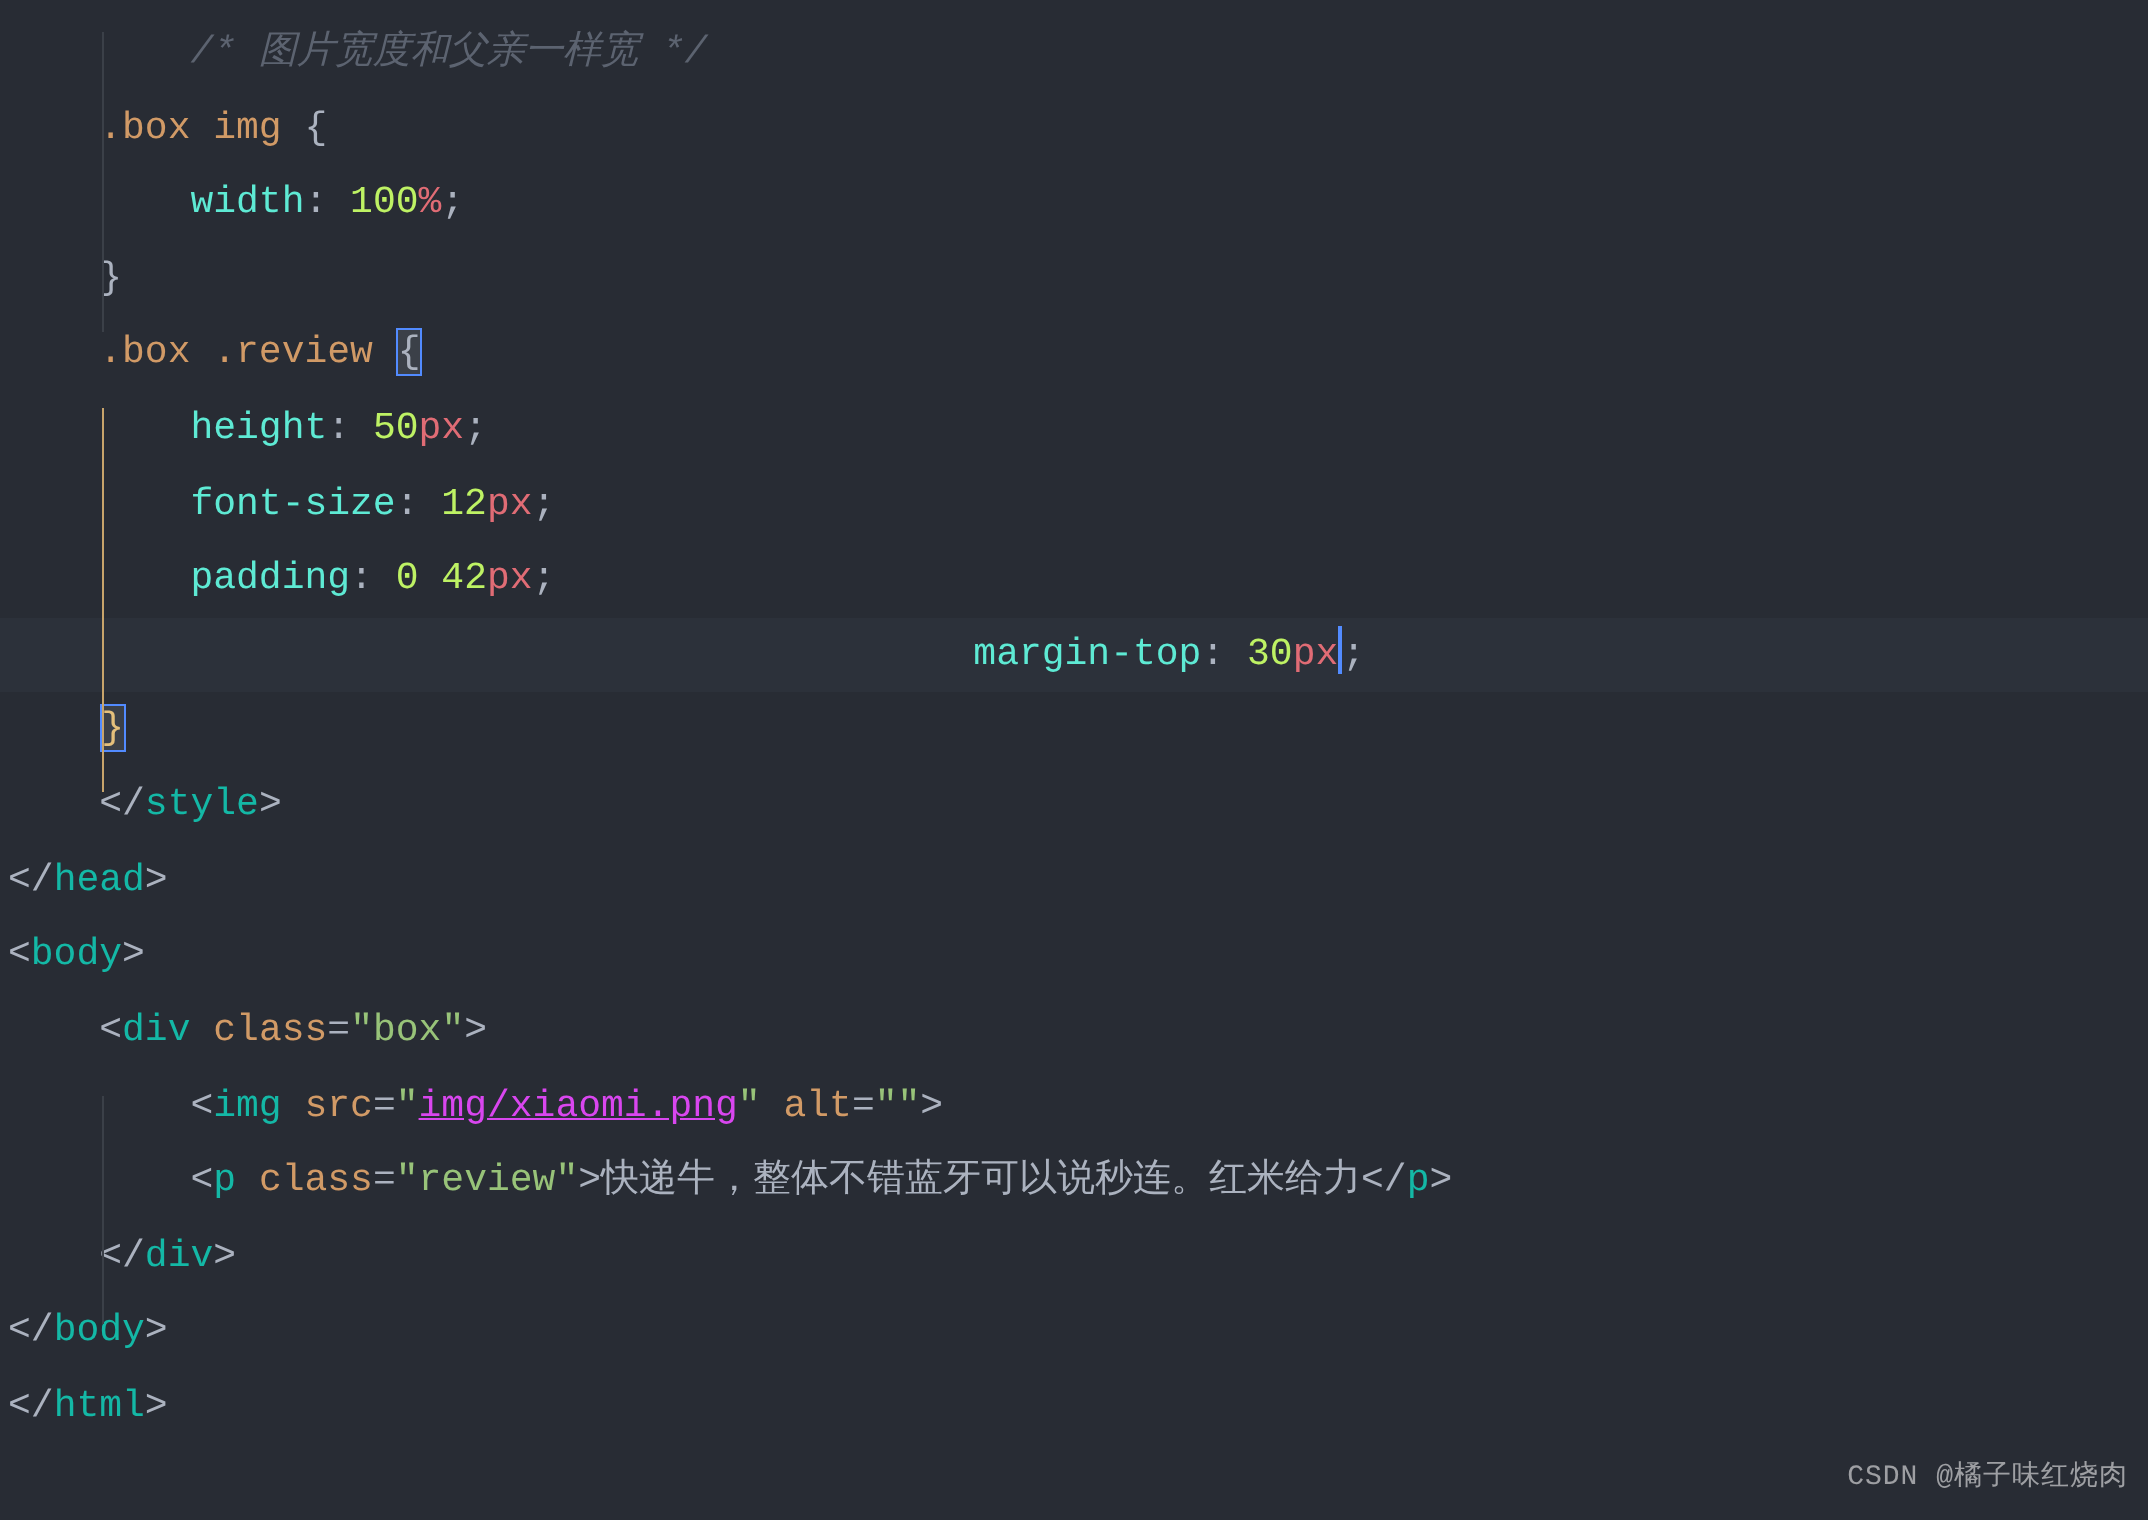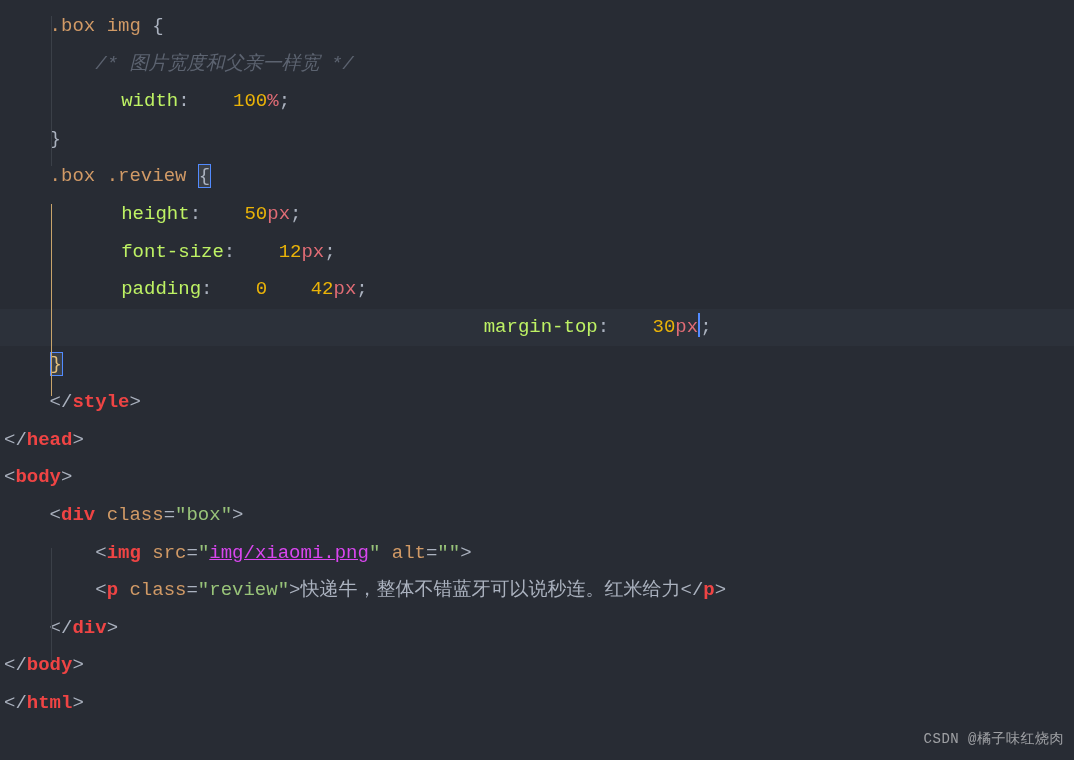--- a/index.html
+++ b/index.html
@@ -40,26 +40,26 @@
   .indent-guide {
     position: absolute;
     width: 1px;
     background: #3b4048;
   }
   .indent-guide.active {
     background: #c8a46b;
   }
   
   .c-sel    { color: #d19a66; }     
-  .c-tag    { color: #ef4444; font-weight: bold; }     
-  .c-prop   { color: #bef264; margin-left: 26px; }     
+  .c-tag    { color: #14b8a6; }     
+  .c-prop   { color: #5eead4; }     
   .c-punc   { color: #abb2bf; }     
   .c-brace  { color: #abb2bf; }
   .c-brace-y{ color: #e5c07b; }
-  .c-num    { color: #eab308; margin-left: 32px; }
+  .c-num    { color: #bef264; }
   .c-unit   { color: #e06c75; }
   .c-comment{ color: #5c6370; font-style: italic; }
   .c-attr   { color: #d19a66; }
   .c-str    { color: #98c379; }
   .c-str-ul { color: #d946ef; text-decoration: underline; }
   .c-gray   { color: #abb2bf; }
   .watermark {
     position: absolute;
     right: 10px;
     bottom: 6px;
@@ -71,23 +71,23 @@
 </style>
 </head>
 <body>
 
 <div class="code-area">
 
   <div class="indent-guide" style="left:51px; top:16px; height:150px;"></div>
   <div class="indent-guide active" style="left:51px; top:204px; height:192px;"></div>
   <div class="indent-guide" style="left:51px; top:548px; height:114px;"></div>
 
+  <div class="line">        <span class="c-comment">/* 图片宽度和父亲一样宽 */</span></div>
+
   <div class="line">    <span class="c-sel">.box</span> <span class="c-sel">img</span> <span class="c-brace">{</span></div>
-
-  <div class="line">        <span class="c-comment">/* 图片宽度和父亲一样宽 */</span></div>
 
   <div class="line">        <span class="c-prop">width</span><span class="c-punc">: </span><span class="c-num">100</span><span class="c-unit">%</span><span class="c-punc">;</span></div>
 
 
   <div class="line">    <span class="c-brace">}</span></div>
 
   <div class="line">    <span class="c-sel">.box</span> <span class="c-sel">.review</span> <span class="c-brace bracket-hl">{</span></div>
 
   <div class="line">        <span class="c-prop">height</span><span class="c-punc">: </span><span class="c-num">50</span><span class="c-unit">px</span><span class="c-punc">;</span></div>
 

